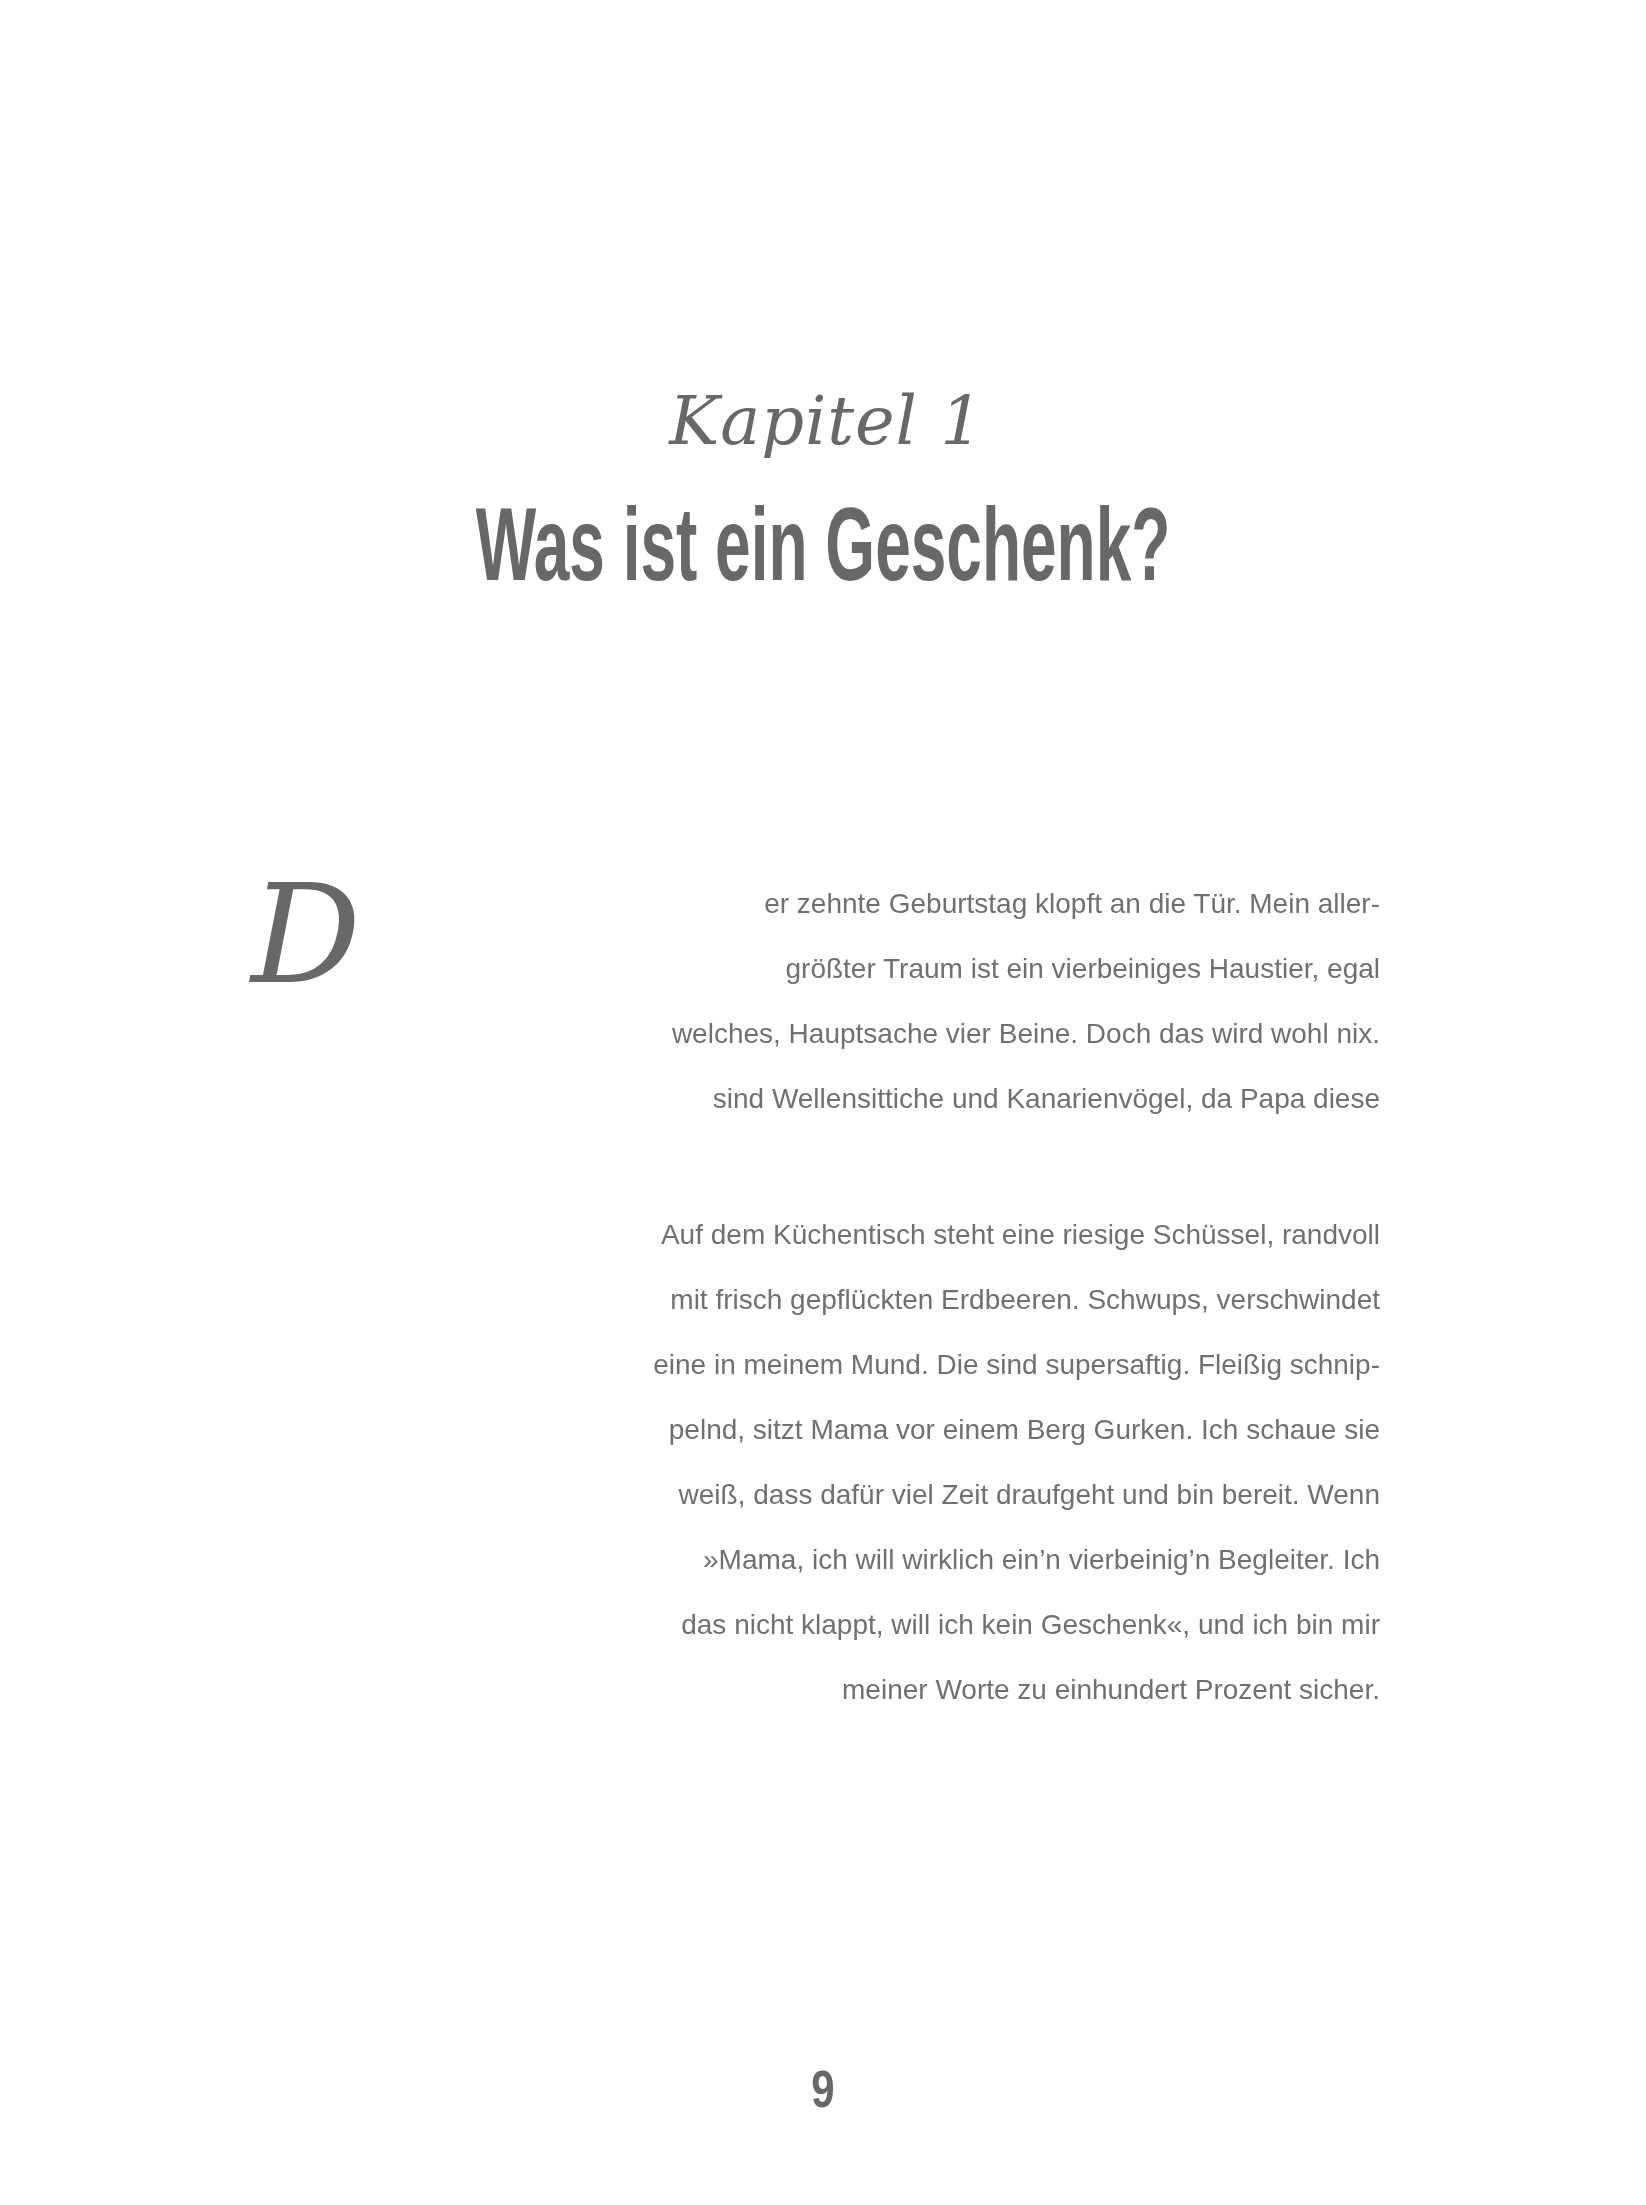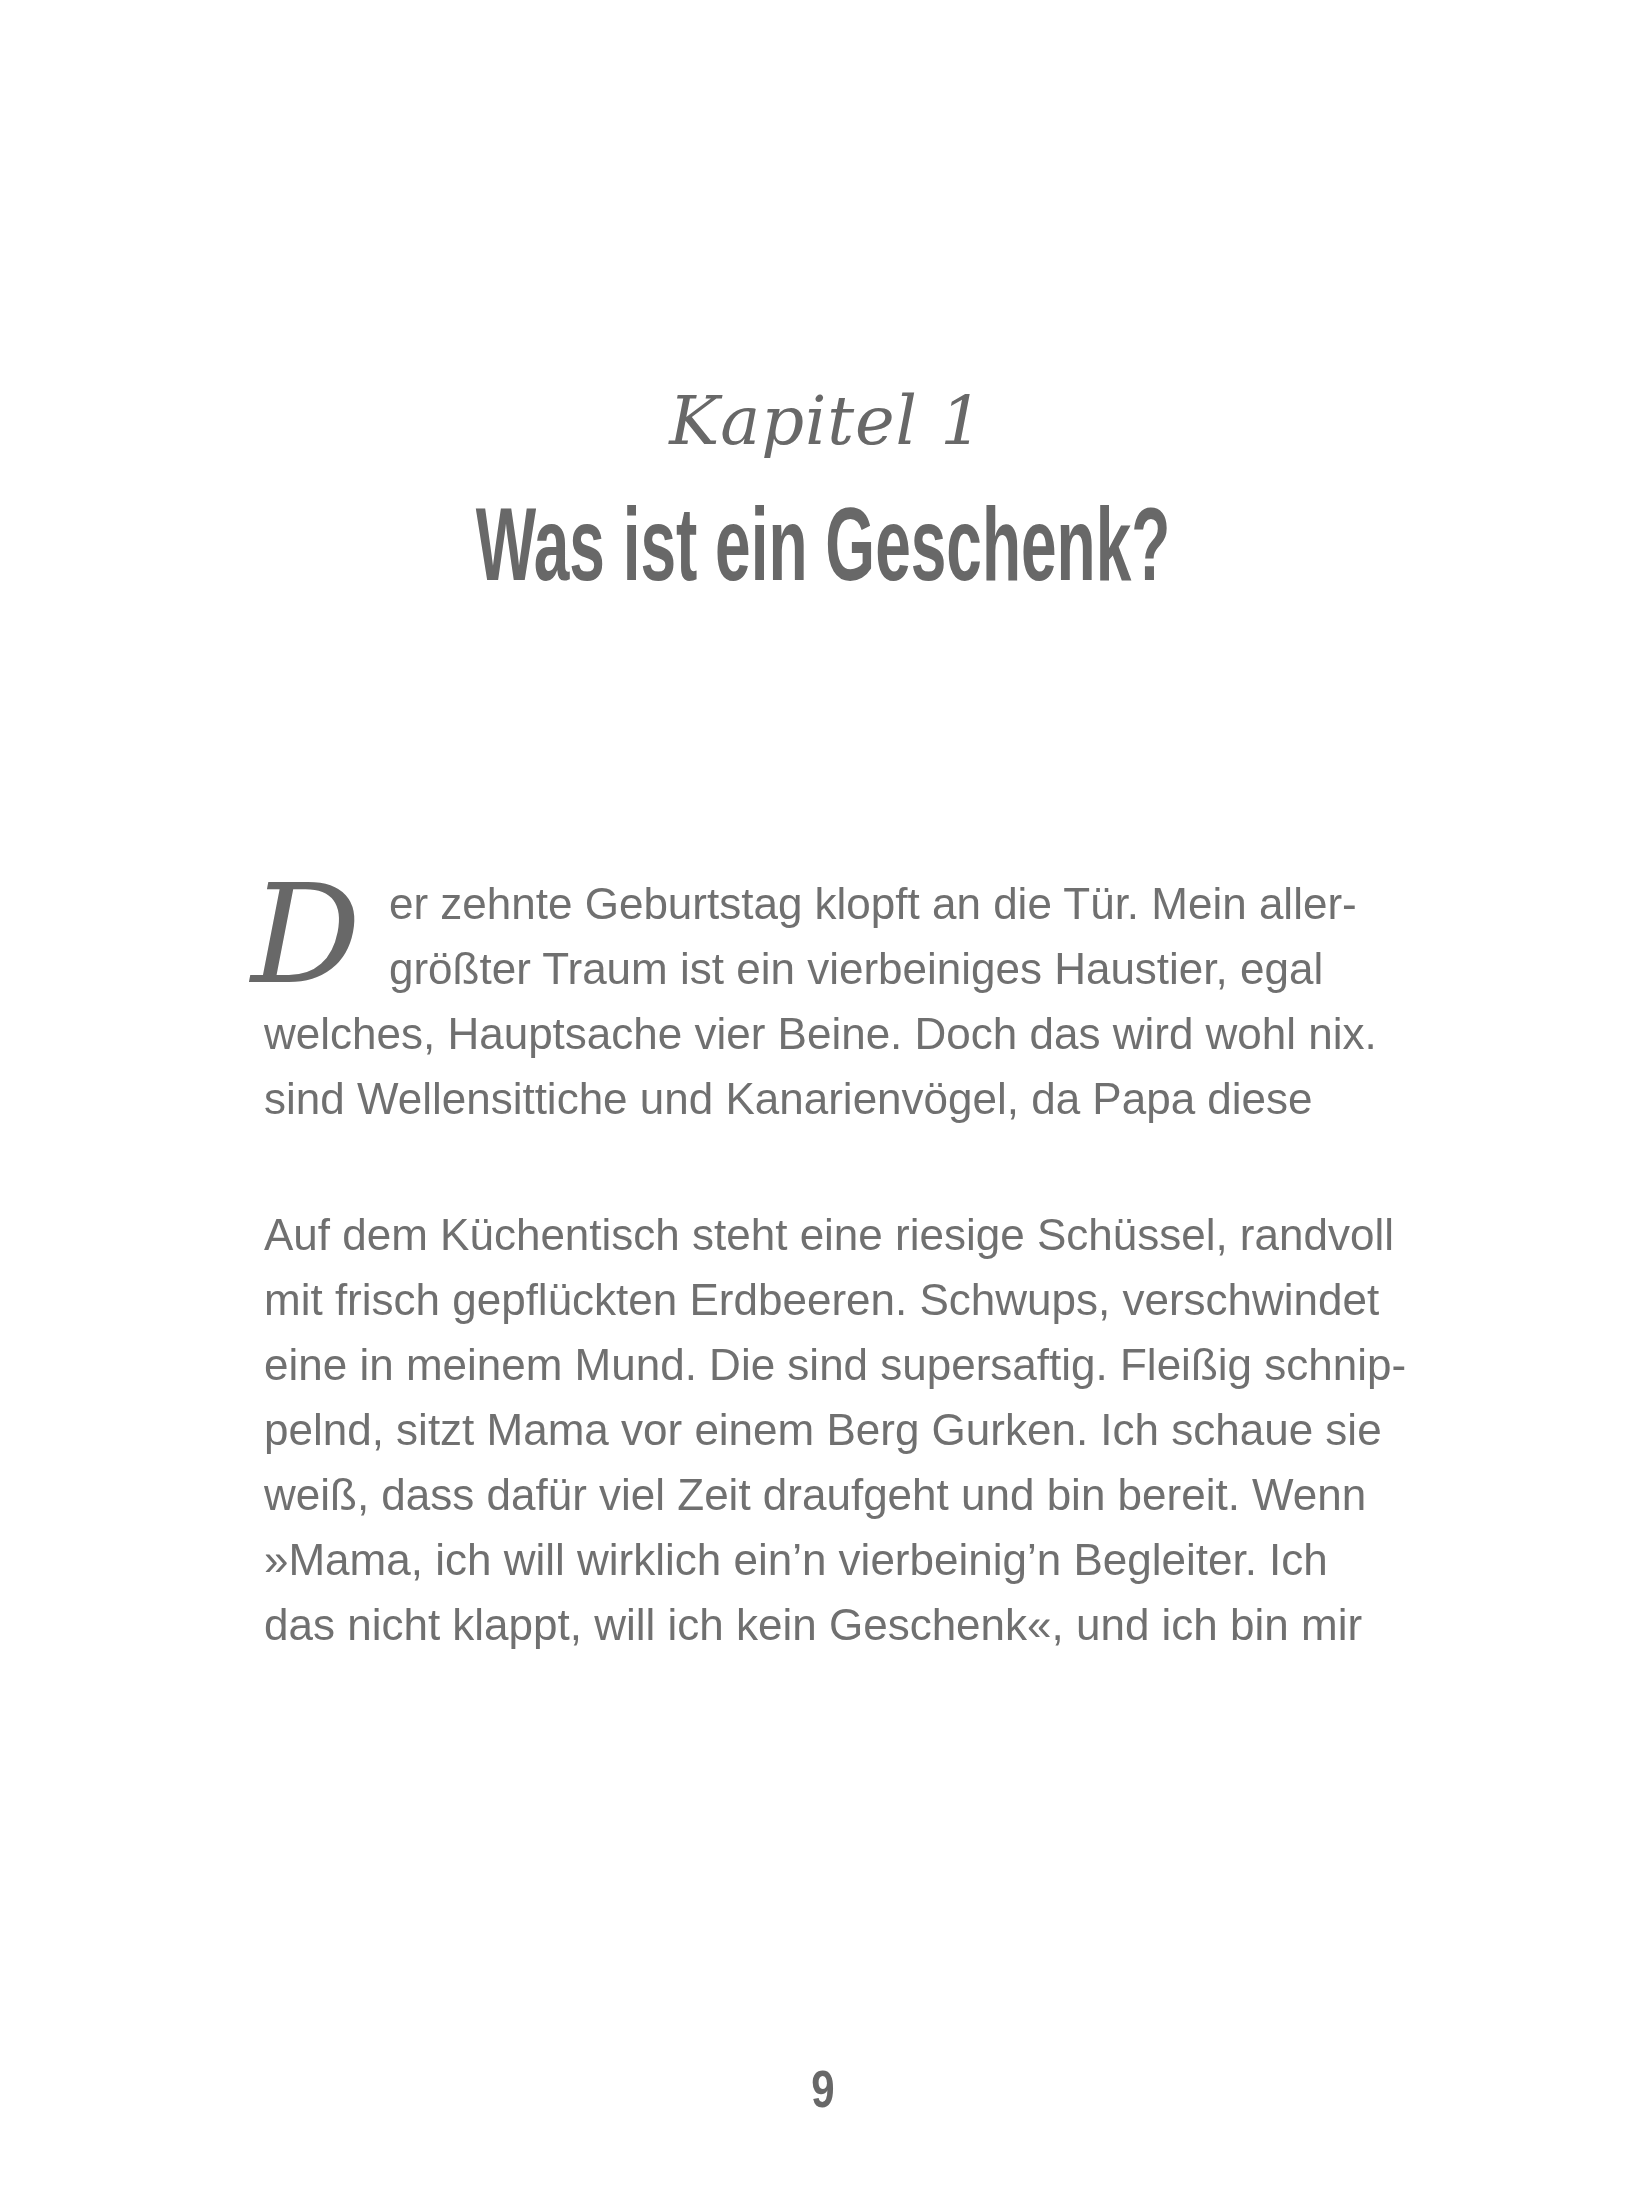--- a/index.html
+++ b/index.html
@@ -47,27 +47,28 @@
     font-family: "Liberation Sans", sans-serif;
     font-weight: 700;
     font-size: 64px;
     line-height: 1;
     color: var(--heading-color);
     white-space: nowrap;
   }
   
   .text-block {
     position: absolute;
-    left: 264px;
+    left: 251px;
     top: 871px;
     width: 1129px;
-    font-size: 44px;
+    font-size: 28px;
     line-height: 65px;
     color: var(--body-color);
     letter-spacing: 0;
+    text-align: right;
   }
   .text-block .line {
     white-space: nowrap;
   }
   .text-block .line.indent {
     padding-left: 125px;
   }
   .paragraph-2 {
     margin-top: 71px;
   }
@@ -116,19 +117,20 @@
         <div class="line">sind Wellensittiche und Kanarienvögel, da Papa diese</div>
       </div>
     <div class="paragraph paragraph-2">
         <div class="line">Auf dem Küchentisch steht eine riesige Schüssel, randvoll</div>
         <div class="line">mit frisch gepflückten Erdbeeren. Schwups, verschwindet</div>
         <div class="line">eine in meinem Mund. Die sind supersaftig. Fleißig schnip-</div>
         <div class="line">pelnd, sitzt Mama vor einem Berg Gurken. Ich schaue sie</div>
         <div class="line">weiß, dass dafür viel Zeit draufgeht und bin bereit. Wenn</div>
         <div class="line">»Mama, ich will wirklich ein’n vierbeinig’n Begleiter. Ich</div>
         <div class="line">das nicht klappt, will ich kein Geschenk«, und ich bin mir</div>
+        <div class="line">meiner Worte zu einhundert Prozent sicher.</div>
       </div>
   </div>
 
   <div class="page-number">9</div>
 
 </div>
 
 
 </body></html>

